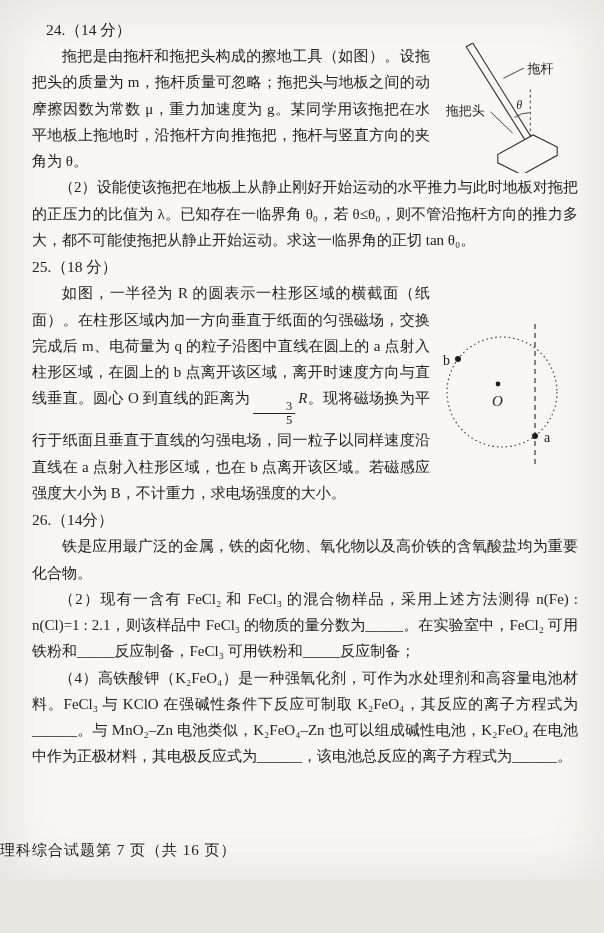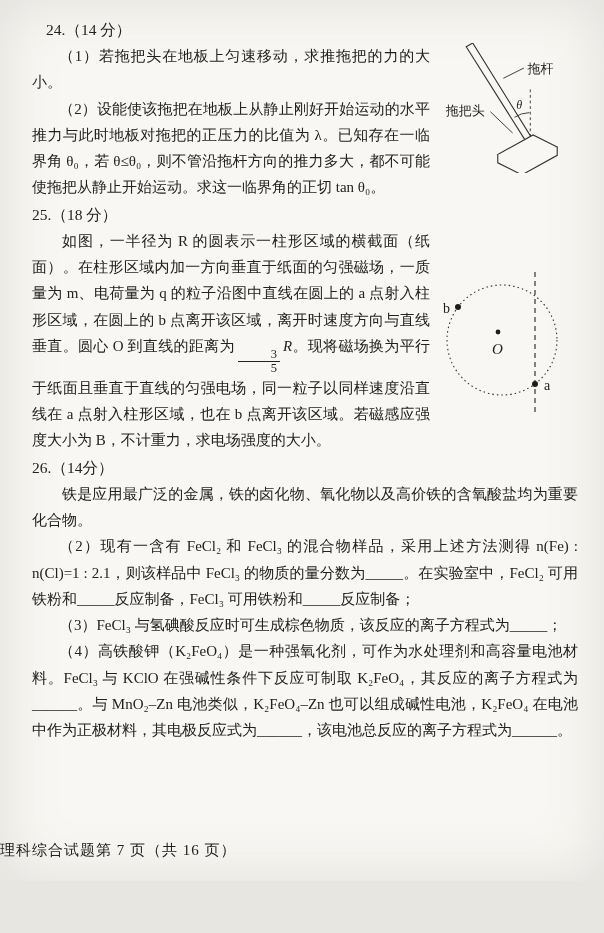--- a/index.html
+++ b/index.html
@@ -79,22 +79,22 @@
 
             <path d="M64 120 L102 99 L128 112 L90 133 Z" fill="#f8f7f3" stroke="#333" stroke-width="1.2"></path>
             <path d="M64 120 L64 129 L90 142 L128 121 L128 112" fill="#f8f7f3" stroke="#333" stroke-width="1.2"></path>
 
             <line class="ink" x1="70" y1="38" x2="92" y2="27" stroke-width="1"></line>
             <text x="96" y="32" font-size="14">拖杆</text>
             <line class="ink" x1="56" y1="74" x2="80" y2="97" stroke-width="1"></line>
             <text x="8" y="78" font-size="14">拖把头</text>
           </svg>
         </span>
+        <span>拖把是由拖杆和拖把头构成的擦地工具（如图）。设拖把头的质量为 m，拖杆质量可忽略；拖把头与地板之间的动摩擦因数为常数 μ，重力加速度为 g。某同学用该拖把在水平地板上拖地时，沿拖杆方向推拖把，拖杆与竖直方向的夹角为 θ。</span>
       </p>
-      <p class="body indent-part"><span>（1）若拖把头在地板上匀速移动，求推拖把的力的大小。</span></p>
       <p class="body indent-part"><span>（2）设能使该拖把在地板上从静止刚好开始运动的水平推力与此时地板对拖把的正压力的比值为 λ。已知存在一临界角 θ₀，若 θ≤θ₀，则不管沿拖杆方向的推力多大，都不可能使拖把从静止开始运动。求这一临界角的正切 tan θ₀。</span></p>
     </section>
 
     <section class="q q25">
       <div class="q-num">25.（18 分）</div>
       <p class="body indent2">
         <span class="fig-float circle-fig">
           <svg width="140" height="165" viewBox="0 0 140 165">
 
             <circle class="ink" cx="64" cy="84" r="55" stroke-width="1.1" stroke-dasharray="1.5,3"></circle>
@@ -104,31 +104,30 @@
             <circle cx="60" cy="76" r="2.4" fill="#1d1d1d"></circle>
             <text x="54" y="98" font-size="15" font-style="italic">O</text>
 
             <circle cx="97" cy="128" r="3" fill="#1d1d1d"></circle>
             <text x="106" y="134" font-size="14">a</text>
 
             <circle cx="20" cy="51" r="3" fill="#1d1d1d"></circle>
             <text x="5" y="57" font-size="14">b</text>
           </svg>
         </span>
-        <span>如图，一半径为 R 的圆表示一柱形区域的横截面（纸面）。在柱形区域内加一方向垂直于纸面的匀强磁场，一质量为 m、电荷量为 q 的粒子沿图中直线在圆上的 a 点射入柱形区域，在圆上的 b 点离开该区域，离开时速度方向与直线垂直。圆心 O 到直线的距离为</span><span class="frac">
+        <span>如图，一半径为 R 的圆表示一柱形区域的横截面（纸面）。在柱形区域内加一方向垂直于纸面的匀强磁场，交换完成后 m、电荷量为 q 的粒子沿图中直线在圆上的 a 点射入柱形区域，在圆上的 b 点离开该区域，离开时速度方向与直线垂直。圆心 O 到直线的距离为</span><span class="frac">
             <span class="num">3</span>
             <span class="den">5</span>
           </span><span class="frac-suffix">R</span><span>。现将磁场换为平行于纸面且垂直于直线的匀强电场，同一粒子以同样速度沿直线在 a 点射入柱形区域，也在 b 点离开该区域。若磁感应强度大小为 B，不计重力，求电场强度的大小。</span>
       </p>
     </section>
 
     <section class="q q26">
       <div class="q-num">26.（14分）</div>
       <p class="body indent2"><span>铁是应用最广泛的金属，铁的卤化物、氧化物以及高价铁的含氧酸盐均为重要化合物。</span></p>
       <p class="body indent-part"><span>（2）现有一含有 FeCl₂ 和 FeCl₃ 的混合物样品，采用上述方法测得 n(Fe) : n(Cl)=1 : 2.1，则该样品中 FeCl₃ 的物质的量分数为_____。在实验室中，FeCl₂ 可用铁粉和_____反应制备，FeCl₃ 可用铁粉和_____反应制备；</span></p>
-      <p class="body indent-part"><span>（3）FeCl₃ 与氢碘酸反应时可生成棕色物质，该反应的离子方程式为_____；</span></p>
       <p class="body indent-part"><span>（4）高铁酸钾（K₂FeO₄）是一种强氧化剂，可作为水处理剂和高容量电池材料。FeCl₃ 与 KClO 在强碱性条件下反应可制取 K₂FeO₄，其反应的离子方程式为______。与 MnO₂–Zn 电池类似，K₂FeO₄–Zn 也可以组成碱性电池，K₂FeO₄ 在电池中作为正极材料，其电极反应式为______，该电池总反应的离子方程式为______。</span></p>
     </section>
 
   </div>
 
   <div class="footer">理科综合试题第 7 页（共 16 页）</div>
 </div>
 
 </body></html>

